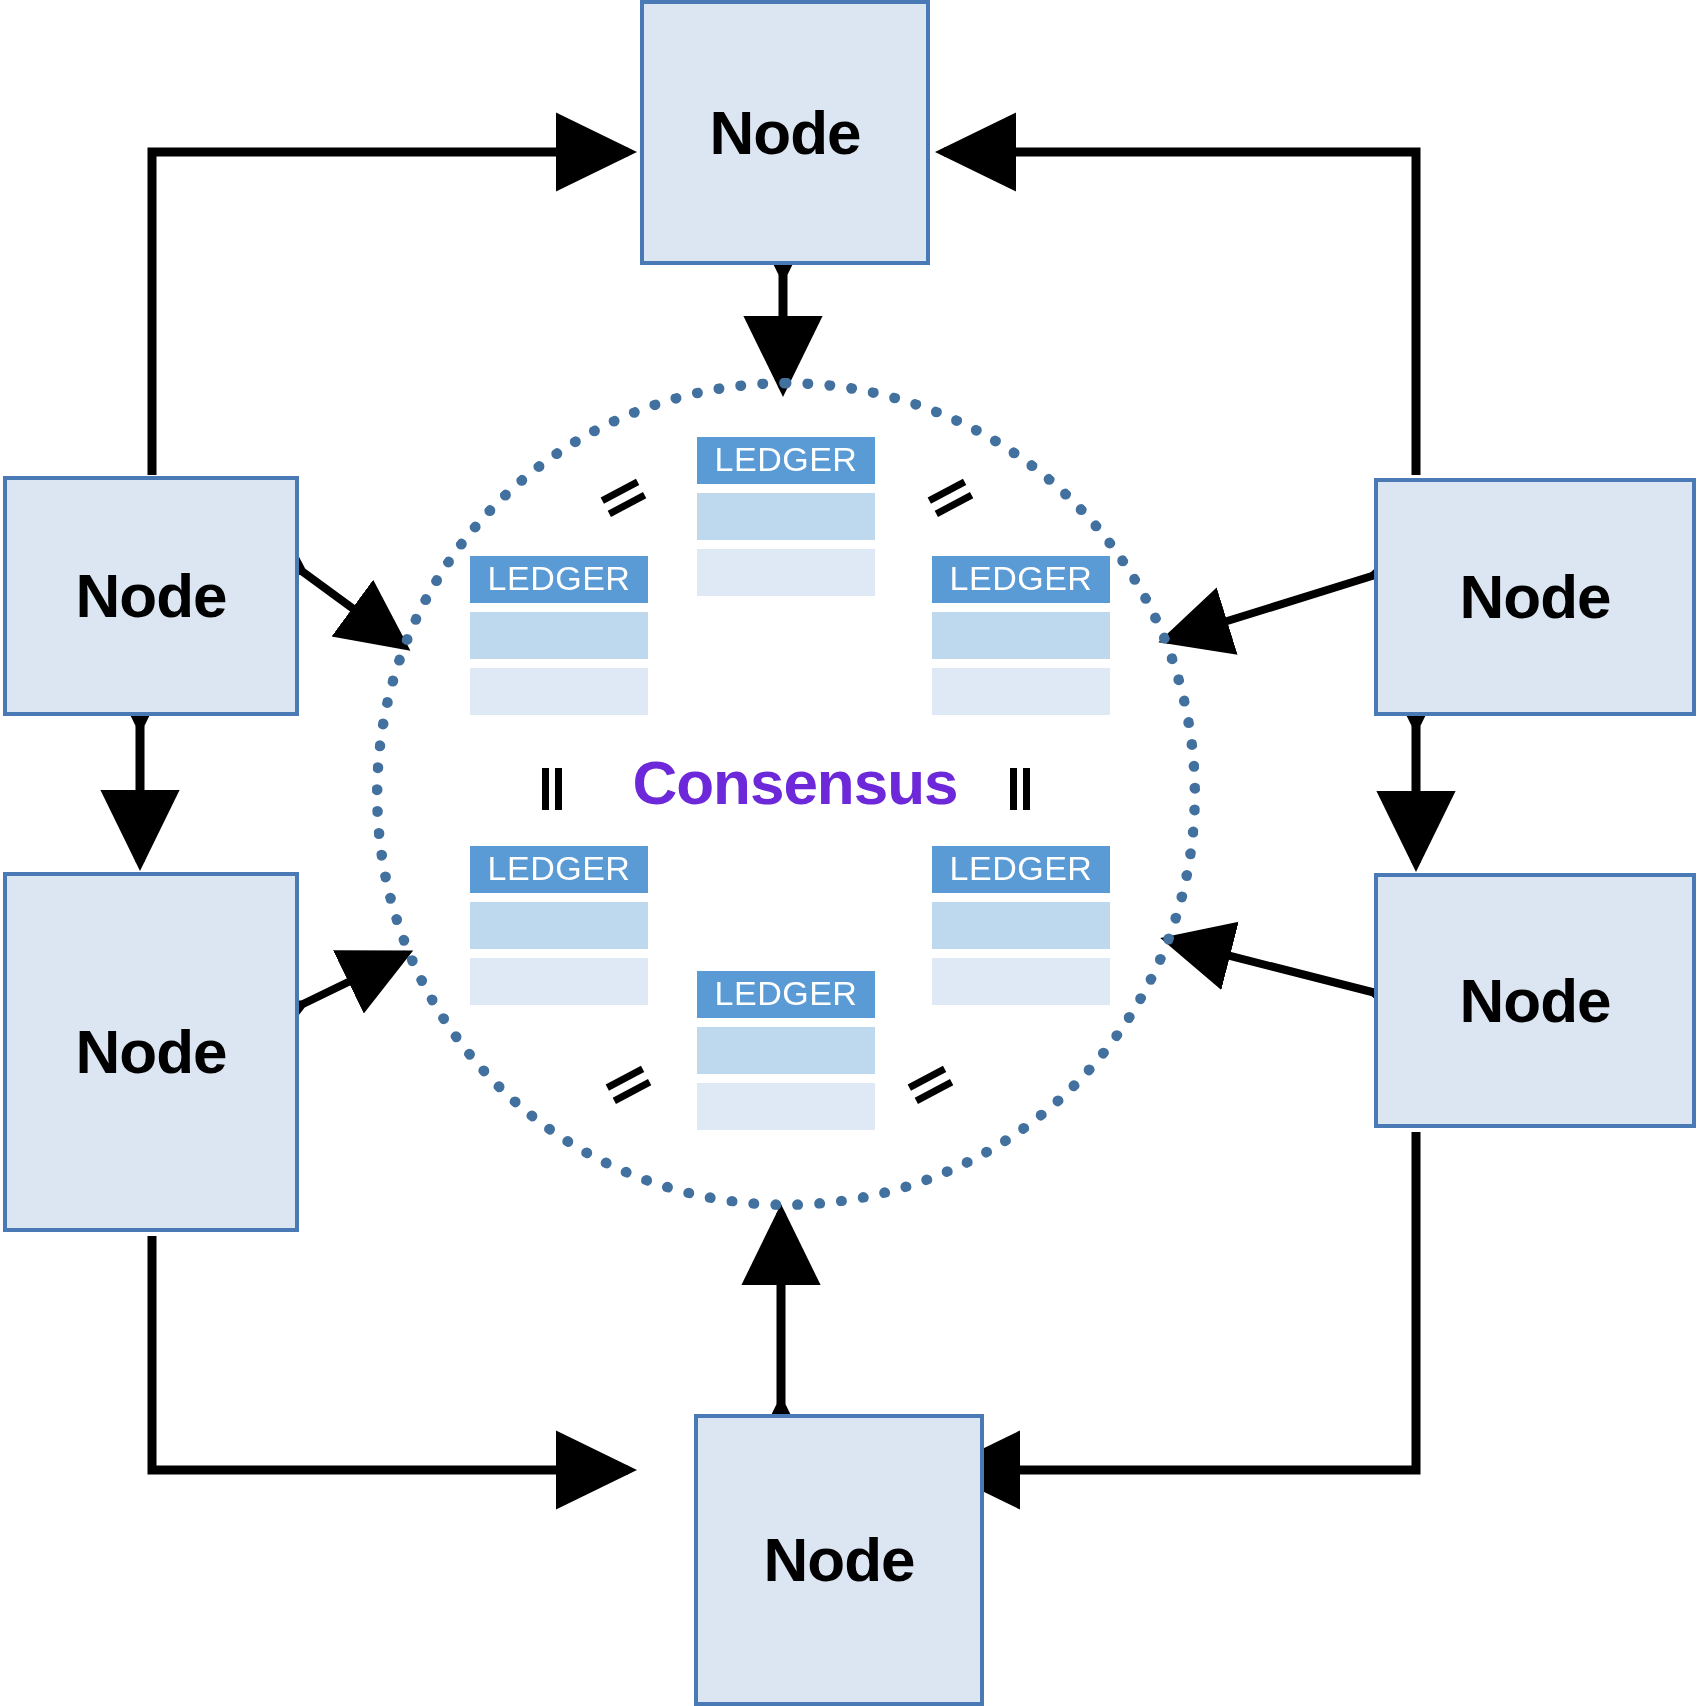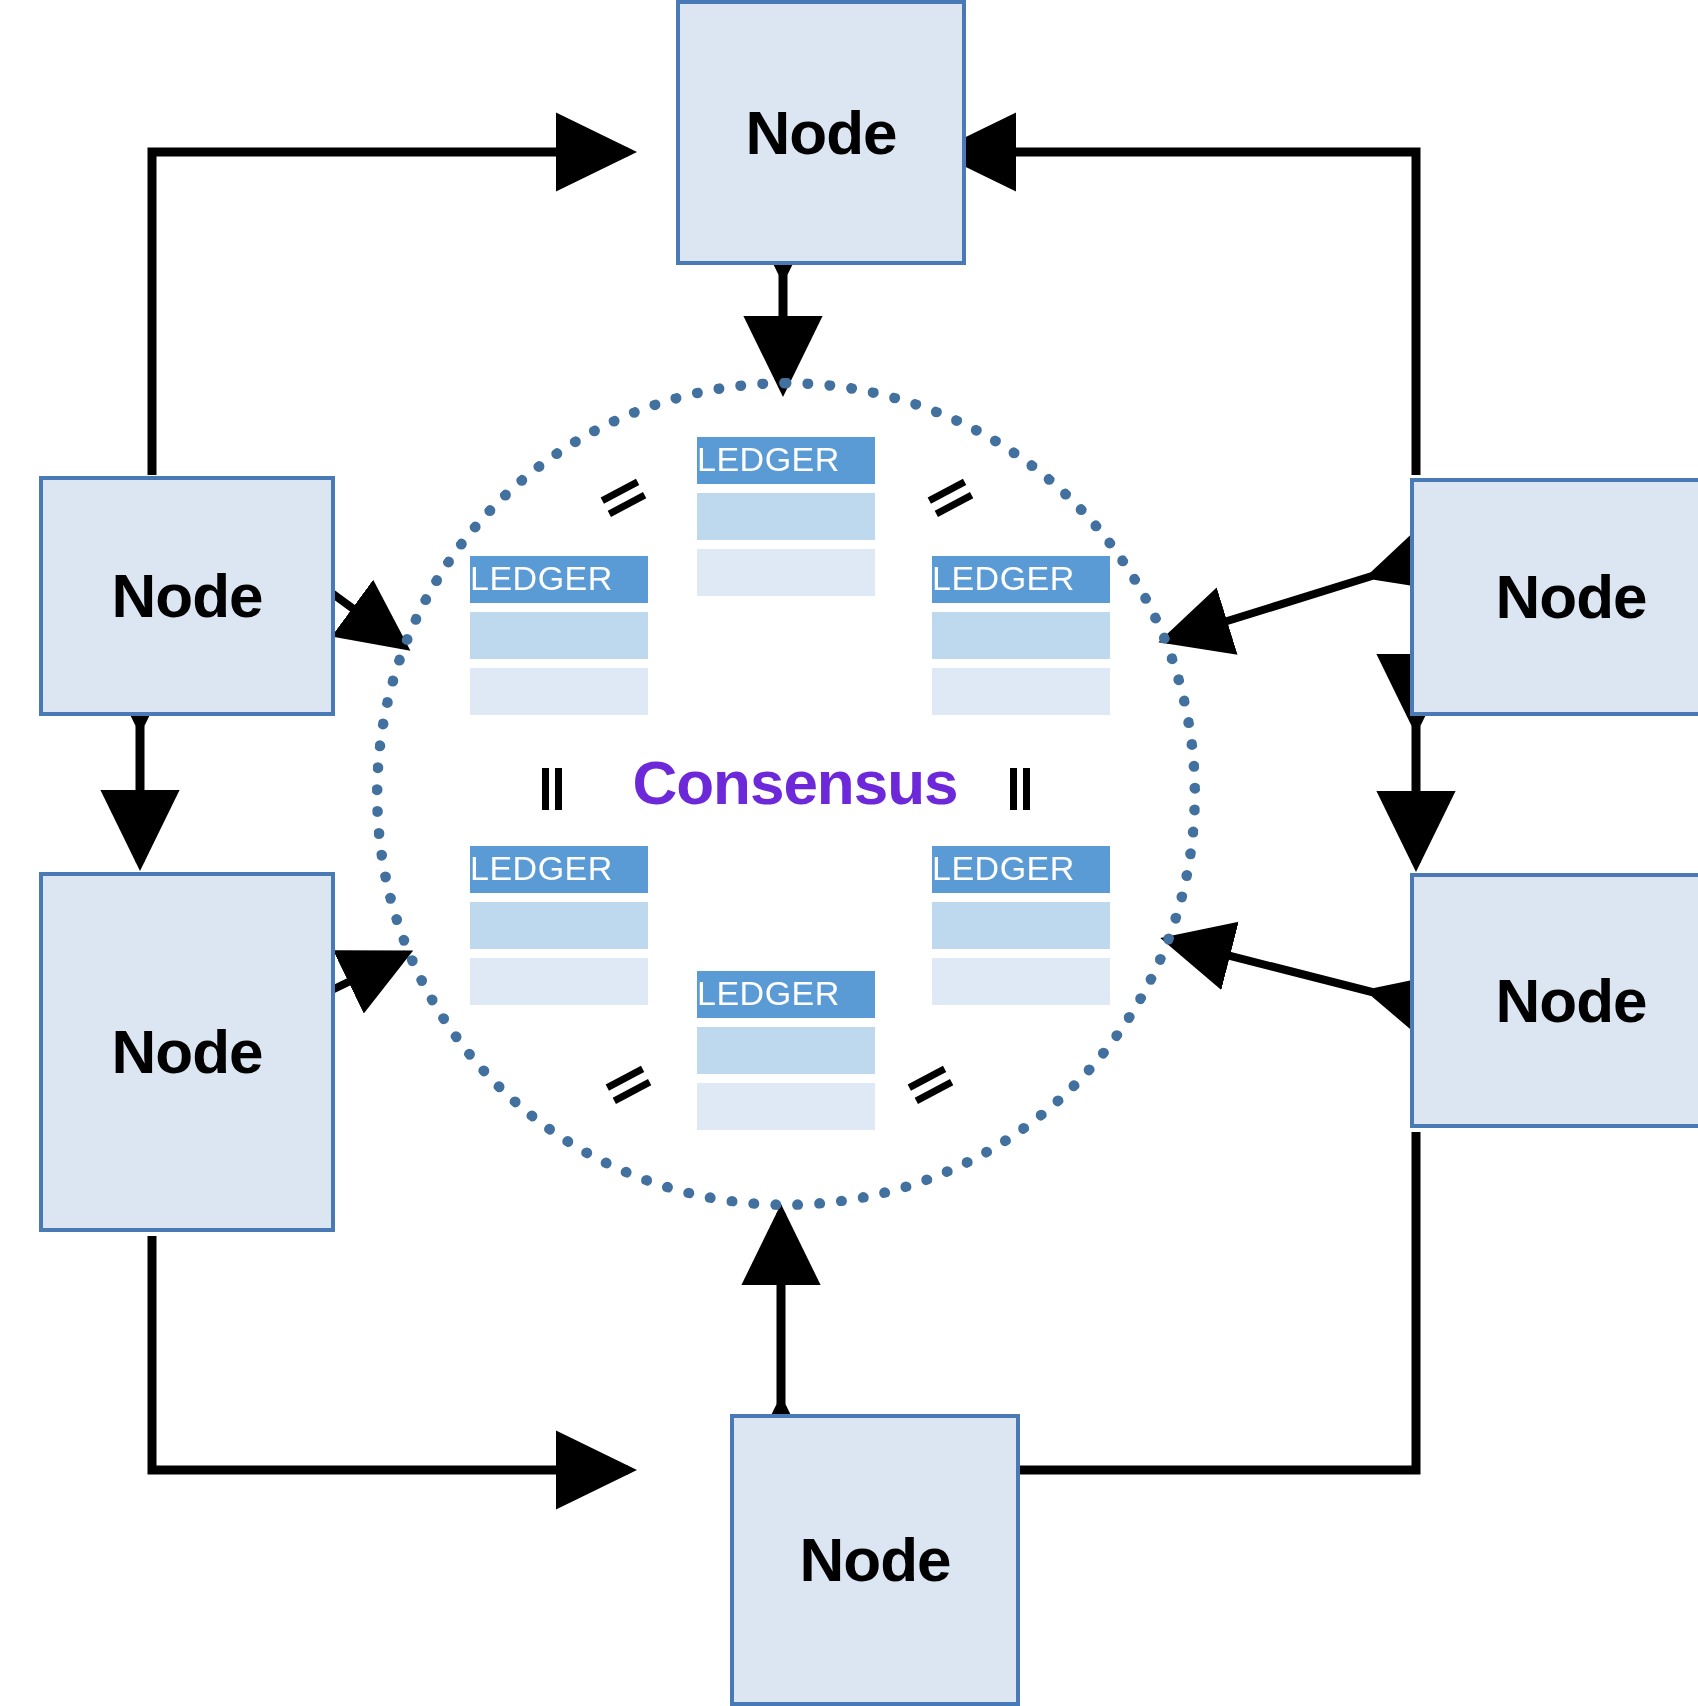--- a/index.html
+++ b/index.html
@@ -6,21 +6,21 @@
   body{width:1698px;height:1706px;position:relative;overflow:hidden;
        font-family:"Liberation Sans",sans-serif;}
   #stage{position:absolute;left:0;top:0;width:1698px;height:1706px;}
   #wires{position:absolute;left:0;top:0;width:1698px;height:1706px;}
 
   .node{
     position:absolute;
     box-sizing:border-box;
     background:#dce6f2;
     border:4px solid #4a7ab5;
-    display:flex;align-items:center;justify-content:center;margin-left:36px;
+    display:flex;align-items:center;justify-content:center;
   }
   .node .node-label{
     font-size:62px;
     font-weight:700;
     color:#000000;
     letter-spacing:-1px;
     line-height:1;
   }
 
   
@@ -43,21 +43,21 @@
 
   
   .ledger{
     position:absolute;
     width:178px;
   }
   .ledger .ledger-header{
     background:#5b9bd5;
     color:#ffffff;
     font-size:34px;
-    text-align:left;
+    text-align:center;
     padding:5px 0 8px 0;
     letter-spacing:0.5px;
     line-height:1;
     font-weight:400;
   }
   .ledger .ledger-row-a{
     background:#bed8ee;
     height:47px;
     margin-top:9px;
   }

